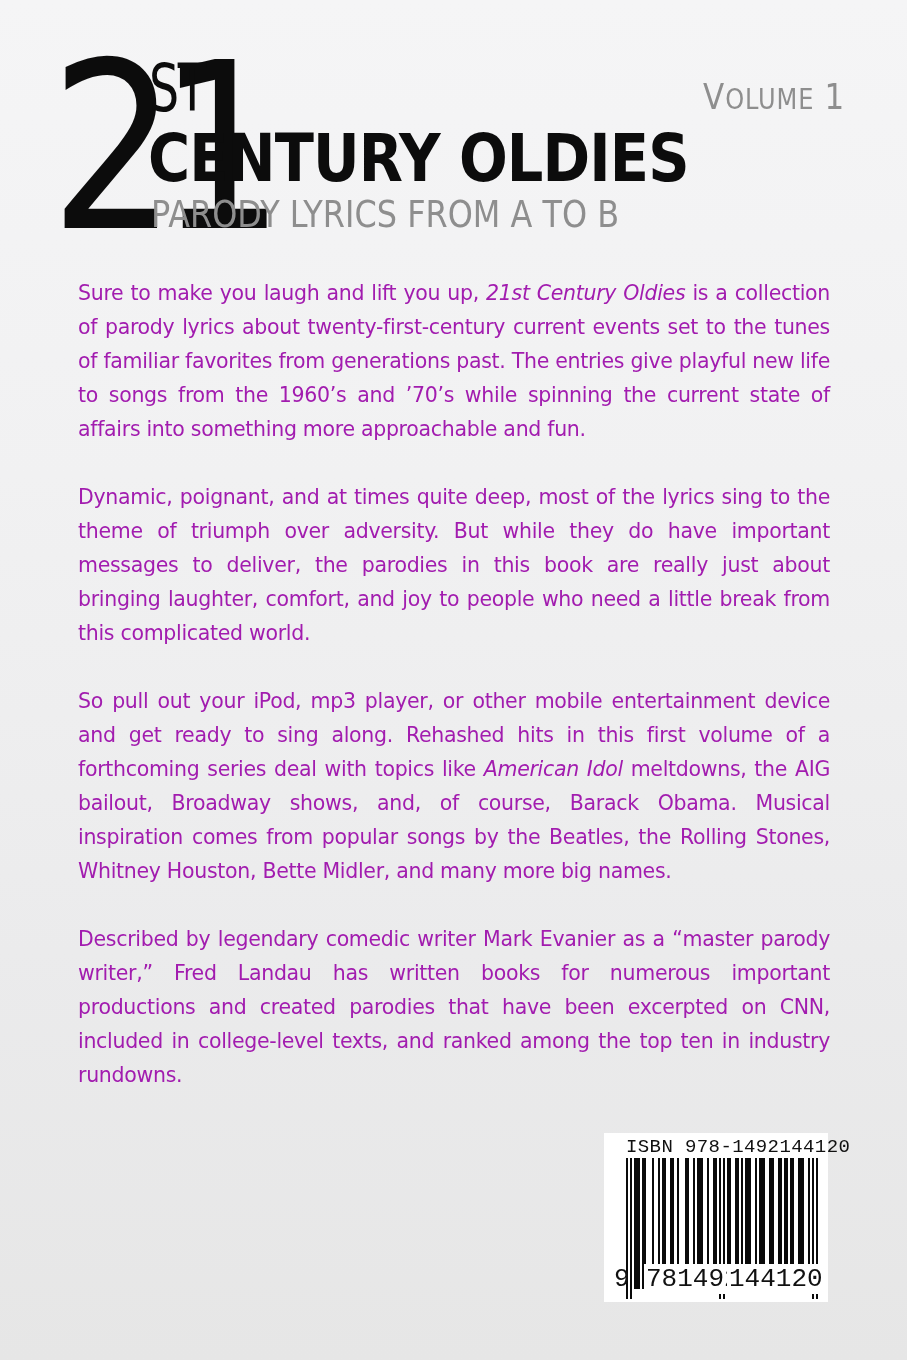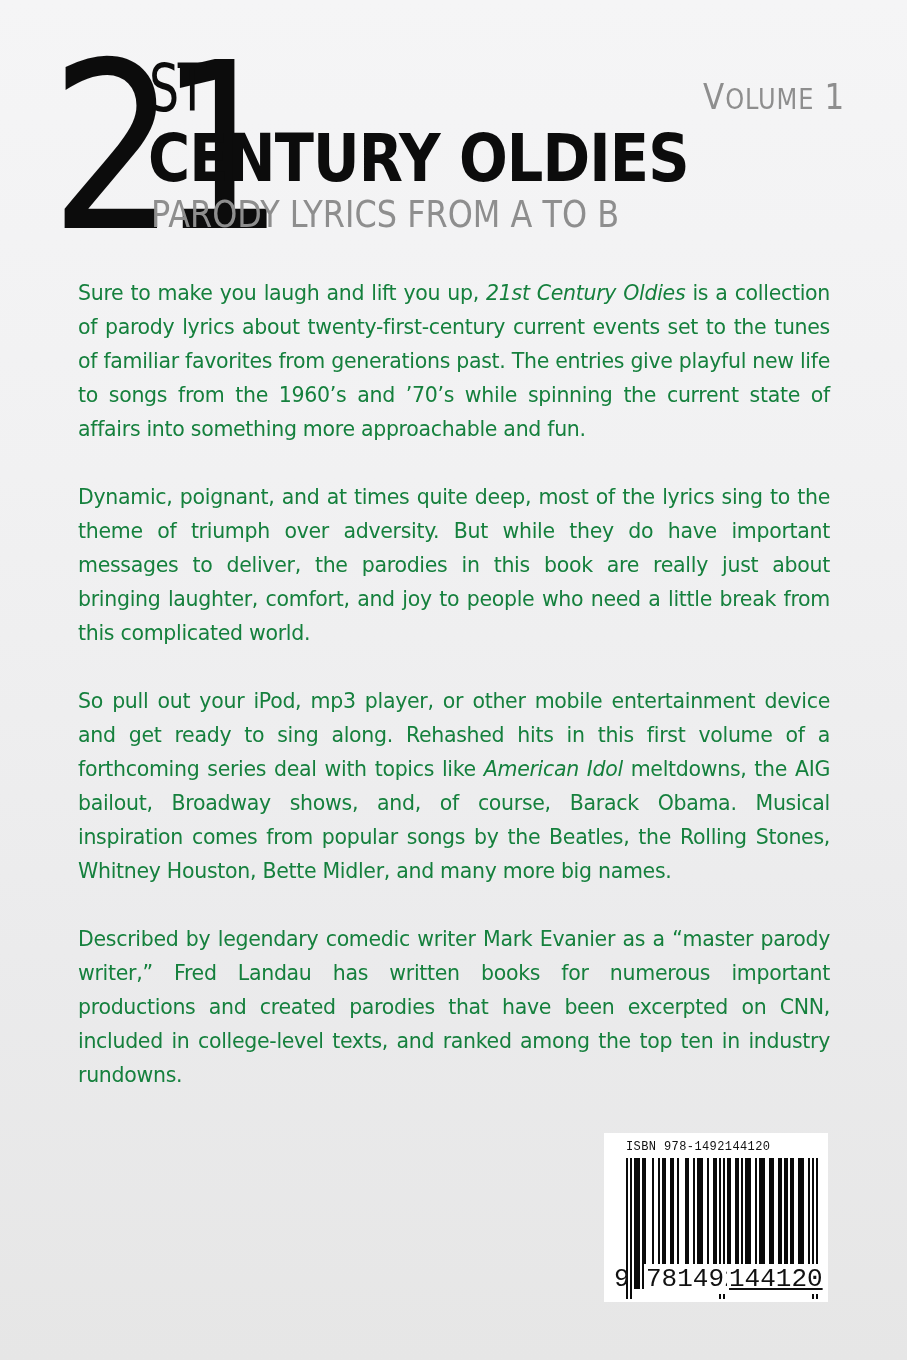--- a/index.html
+++ b/index.html
@@ -47,49 +47,49 @@
     font-size: 38px; line-height: 38px; font-weight: 400; color: #8e8e8e;
     white-space: nowrap;
     transform: scaleX(0.84); transform-origin: left top; letter-spacing: 0px;
   }
 
   
   .body-text { position: absolute; left: 78px; top: 276px; width: 752px; }
   .para {
     margin: 0 0 34px 0;
     font-family: "DejaVu Sans", sans-serif;
-    font-size: 20.5px; line-height: 34px; color: #15803d;
+    font-size: 20.5px; line-height: 34px; color: #a21caf;
     text-align: justify; text-align-last: left;
     letter-spacing: -0.3px;
     word-spacing: 0px;
   }
   .para em { font-style: italic; }
 
   
   .barcode {
     position: absolute; left: 604px; top: 1133px; width: 224px; height: 169px;
     background: #ffffff;
   }
   .isbn-line {
     position: absolute; left: 22px; top: 7px; width: 200px;
     font-family: "Liberation Mono", "DejaVu Sans Mono", monospace;
-    font-size: 12px; line-height: 14px; color: #111; letter-spacing: 0.4px;
+    font-size: 19px; line-height: 14px; color: #111; letter-spacing: 0.4px;
     white-space: nowrap;
   }
   .bars { position: absolute; left: 22px; top: 25px; width: 192px; height: 133px; }
   .bar { position: absolute; top: 0; background: #0a0a0a; }
   .digits {
     position: absolute; top: 131px; height: 30px;
     font-family: "Liberation Mono", "DejaVu Sans Mono", monospace;
     font-size: 26px; line-height: 30px; color: #111; white-space: nowrap;
     background: #fff;
   }
   .d-first { left: 10px; background: transparent; }
   .d-left { left: 40px; padding: 0 2px; }
-  .d-right { left: 123px; padding: 0 2px; text-decoration: underline; }
+  .d-right { left: 123px; padding: 0 2px; }
 </style>
 </head>
 <body>
 
 <div class="cover">
 
   <div class="title-block">
     <div class="big-21">21</div>
     <div class="st">ST</div>
     <div class="volume"><span class="big">V</span><span class="small">OLUME</span> <span class="big">1</span></div>

